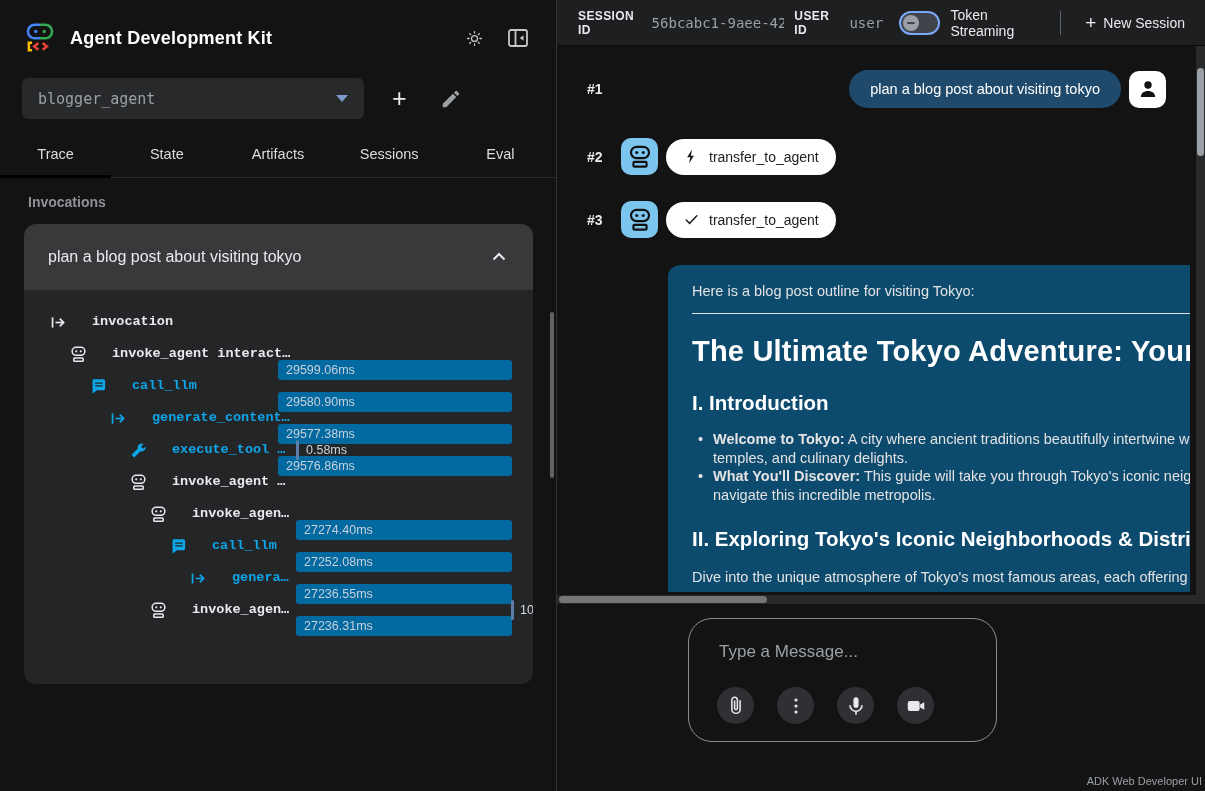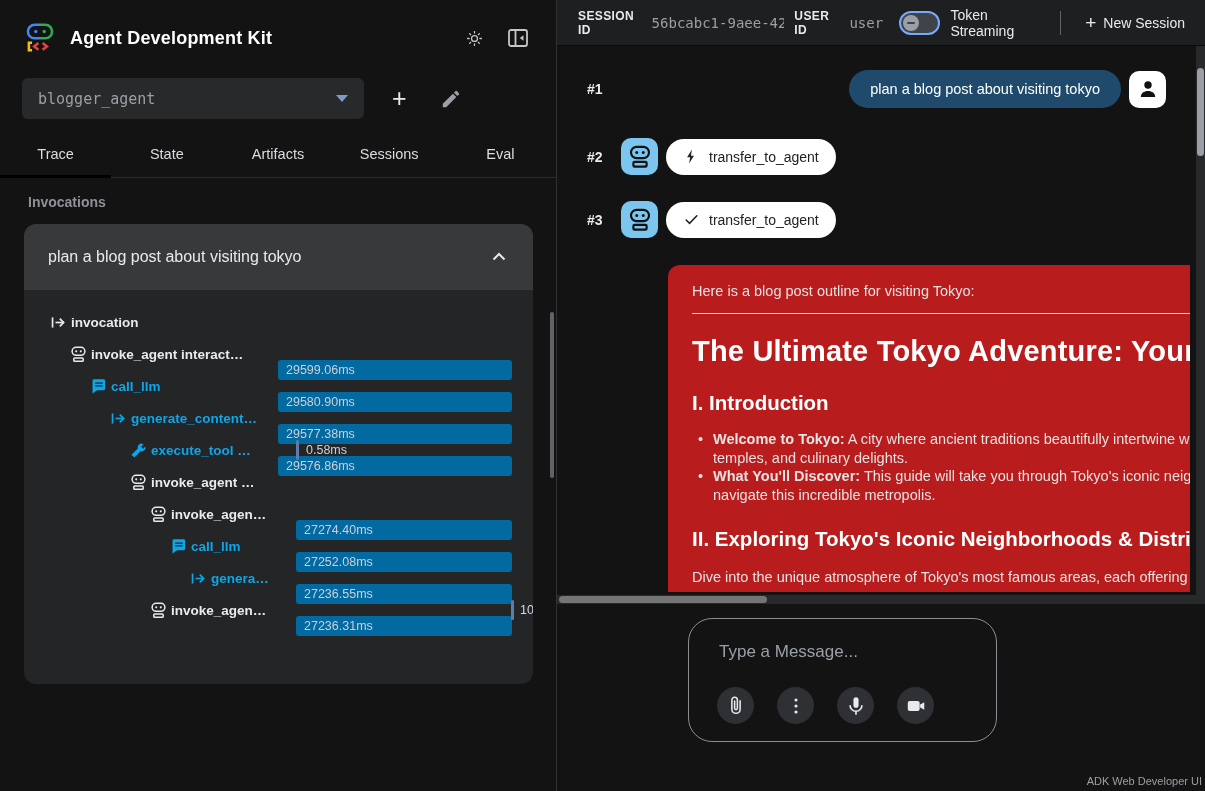--- a/index.html
+++ b/index.html
@@ -24,21 +24,21 @@
   .lp-body{padding:16px 0 0 0;}
   .invocations-label{color:#8e9196;font-size:14px;font-weight:700;margin:0 0 0 28px;}
   .panel{margin:14px 24px 0 24px;width:509px;border-radius:12px;overflow:hidden;}
   .panel-header{background:#38393b;padding:0 24px;height:66px;display:flex;align-items:center;cursor:pointer;}
   .panel-title{flex:1;font-size:16px;color:#e8eaed;}
   .panel-body{background:#242527;padding:16px 0 26px 0;height:394px;overflow:hidden;position:relative;}
   .id-block{margin:8px 26px 12px 26px;color:#9aa0a6;}
   .id-label{font-size:14.5px;font-weight:700;margin-bottom:4px;}
   .id-value{font-family:"DejaVu Sans Mono",monospace;font-size:14px;letter-spacing:.3px;}
   .trace-row{height:32px;position:relative;display:flex;align-items:center;cursor:pointer;}
-  .trace-left{display:flex;align-items:center;gap:4px;font-family:Liberation Sans, sans-serif;font-weight:700;font-size:13.5px;white-space:nowrap;}
+  .trace-left{display:flex;align-items:flex-start;gap:25px;font-family:Liberation Mono, monospace;font-weight:700;font-size:13.5px;white-space:nowrap;}
   .lbl-white{color:#e8eaed;}
   .lbl-blue{color:#0ea5e9;}
   .ic{width:17px;height:17px;flex:none;}
   .bar{position:absolute;top:6px;height:20px;background:#0369a1;border-radius:3px;color:#c9d0da;font-size:12.5px;line-height:20px;padding-left:8px;font-family:"Liberation Sans",sans-serif;font-weight:400;overflow:hidden;white-space:nowrap;margin-top:48px;}
   .bar-a{left:254px;width:234px;}
   .bar-b{left:272px;width:216px;}
   .bar-thin{position:absolute;top:6px;height:20px;width:3px;background:#5d7dab;border-radius:2px;}
   .bar-lab{position:absolute;top:6px;line-height:20px;font-size:12.5px;color:#c9d0da;font-weight:400;font-family:"Liberation Sans",sans-serif;}
   .p0{padding-left:26px}.p1{padding-left:46px}.p2{padding-left:66px}.p3{padding-left:86px}
   .p4{padding-left:106px}.p5{padding-left:126px}.p6{padding-left:146px}.p7{padding-left:166px}
@@ -62,21 +62,21 @@
   .ev-row{display:flex;align-items:center;padding-left:30px;position:relative;}
   .ev-num{font-size:14px;font-weight:700;color:#e8eaed;width:34px;flex:none;}
   .ev-row.user{padding-right:39px;}
   .ev-row.user .spacer{flex:1;}
   .bubble{background:#204a6b;color:#fff;font-size:14.5px;border-radius:24px;padding:11px 21px;white-space:nowrap;}
   .avatar{width:37px;height:37px;border-radius:10px;display:flex;align-items:center;justify-content:center;flex:none;}
   .avatar.user-av{background:#fff;margin-left:8px;}
   .avatar.bot-av{background:#7cc5ef;margin-right:8px;}
   .chip{background:#fff;color:#202124;border-radius:18px;height:36px;display:flex;align-items:center;gap:9px;padding:0 17px;font-size:14px;cursor:pointer;}
 
-  .bot-card{position:absolute;left:111px;top:219px;width:522px;height:327px;background:#b91c1c;border-radius:12px 0 0 0;overflow:hidden;padding:18px 0 0 24px;color:#e3e3e3;}
+  .bot-card{position:absolute;left:111px;top:219px;width:522px;height:327px;background:#0c4a6e;border-radius:12px 0 0 0;overflow:hidden;padding:18px 0 0 24px;color:#e3e3e3;}
   .bc-intro{font-size:14.5px;margin:0;}
   .bc-hr{border:none;border-top:1px solid #dfe1e5;margin:14px 0 0 0;width:600px;}
   .bc-h1{font-size:29px;font-weight:700;color:#fff;margin:21px 0 0 0;white-space:nowrap;letter-spacing:.2px;}
   .bc-h2{font-size:20.5px;font-weight:700;color:#fff;margin:23px 0 0 0;white-space:nowrap;}
   .bc-ul{margin:15px 0 0 0;padding:0;list-style:none;}
   .bc-ul li{position:relative;padding-left:21px;font-size:14.5px;line-height:18.5px;margin-bottom:0;}
   .bc-ul li::before{content:"\2022";position:absolute;left:6px;top:0;}
   .bc-line{white-space:nowrap;}
   .bc-p{font-size:14.5px;margin:18px 0 0 0;white-space:nowrap;}
 

